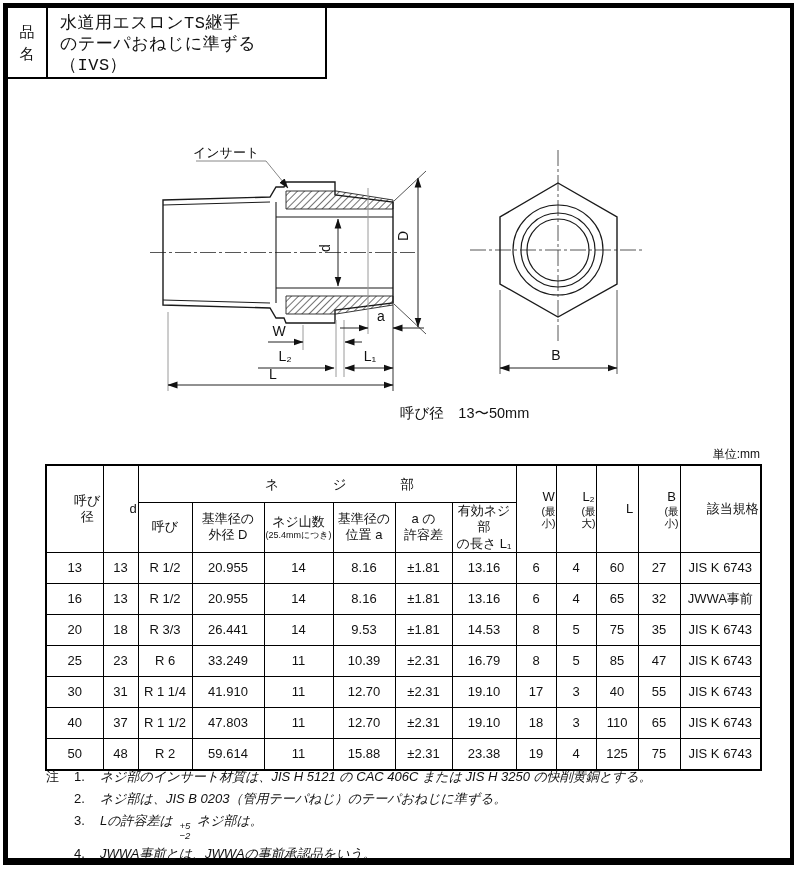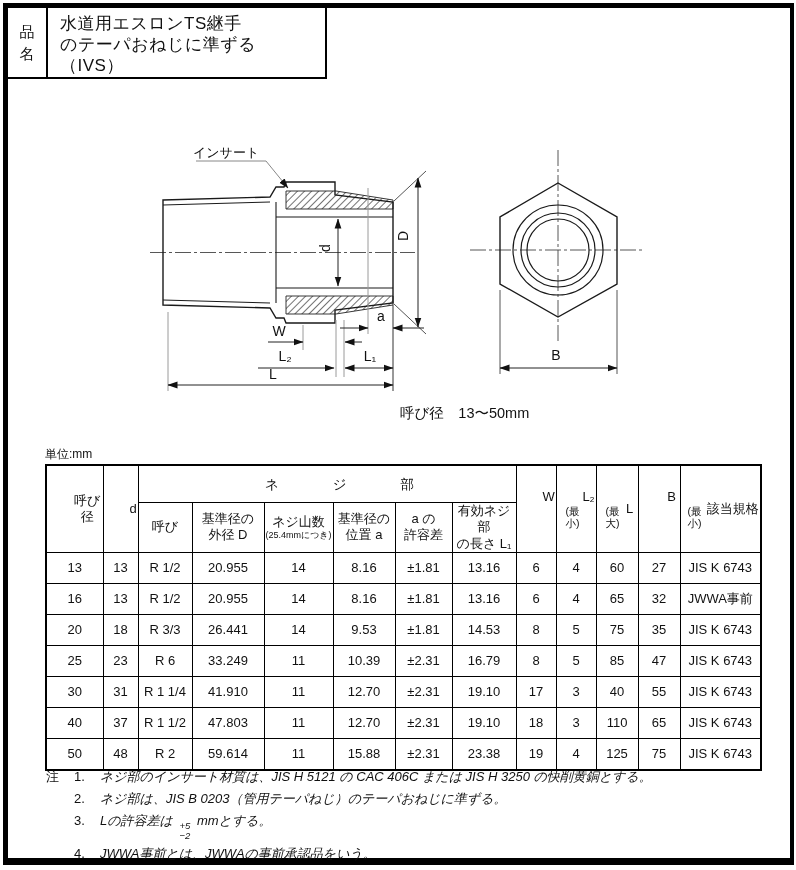--- a/index.html
+++ b/index.html
@@ -21,44 +21,45 @@
   }
   .name-cell{
     width:38px;border-right:2px solid #000;
     display:flex;flex-direction:column;align-items:center;justify-content:center;
     gap:7px;font-size:15px;letter-spacing:0;
   }
   .name-cell .ch{display:block;line-height:1;}
   .title-cell{
     flex:1;padding:5px 0 0 12px;font-size:17px;line-height:21px;
     letter-spacing:0.5px;
+    font-family:Liberation Mono, monospace;
   }
   
   svg text{font-family:"Liberation Sans","DejaVu Sans",sans-serif;fill:#111;}
   .drawing{position:absolute;left:0;top:95px;}
   
   .unit-note{
     position:absolute;left:45px;top:446px;width:715px;
-    text-align:left;font-size:12px;
+    text-align:right;font-size:12px;
   }
   
   table.spec{
     position:absolute;left:45px;top:464px;width:715px;
     border-collapse:collapse;table-layout:fixed;
     border:2px solid #000;
   }
   table.spec th,table.spec td{
     border:1px solid #000;text-align:center;vertical-align:middle;
     font-weight:normal;padding:0;
   }
   table.spec thead tr.r1 th{height:36px;padding-left:25px;}
   table.spec thead tr.r2 th{height:33px;}
   table.spec td{height:30px;font-size:13px;}
   .th-main{font-size:13px;white-space:pre-line;line-height:1.25;display:block;}
-  .th-sub{font-size:10.5px;display:block;line-height:1.1;margin-top:1px;margin-left:24px;}
+  .th-sub{font-size:10.5px;display:block;line-height:1.1;margin-top:1px;}
   .th-tiny{font-size:9px;display:block;line-height:1.1;}
   .group-head{font-size:13.5px;white-space:pre;}
   
   .notes{position:absolute;left:46px;top:768px;width:730px;font-size:13px;}
   .note-line{display:flex;align-items:flex-start;margin-bottom:4px;line-height:1.4;}
   .note-tag{width:28px;flex:none;}
   .note-no{width:26px;flex:none;}
   .note-text{flex:1;font-style:italic;}
   .frac{
     display:inline-flex;flex-direction:column;align-items:center;
@@ -375,21 +376,21 @@
   </div>
   <div class="note-line">
     <span class="note-tag"></span>
     <span class="note-no">3.</span>
     <span class="note-text">
       <span>Lの許容差は</span>
       <span class="frac">
         <span>+5</span>
         <span>−2</span>
       </span>
-      <span>mmとする。</span>
+      <span>ネジ部は。</span>
     </span>
   </div>
   <div class="note-line">
     <span class="note-tag"></span>
     <span class="note-no">4.</span>
     <span class="note-text">JWWA事前とは、JWWAの事前承認品をいう。</span>
   </div>
 </div>
 
 </body></html>

